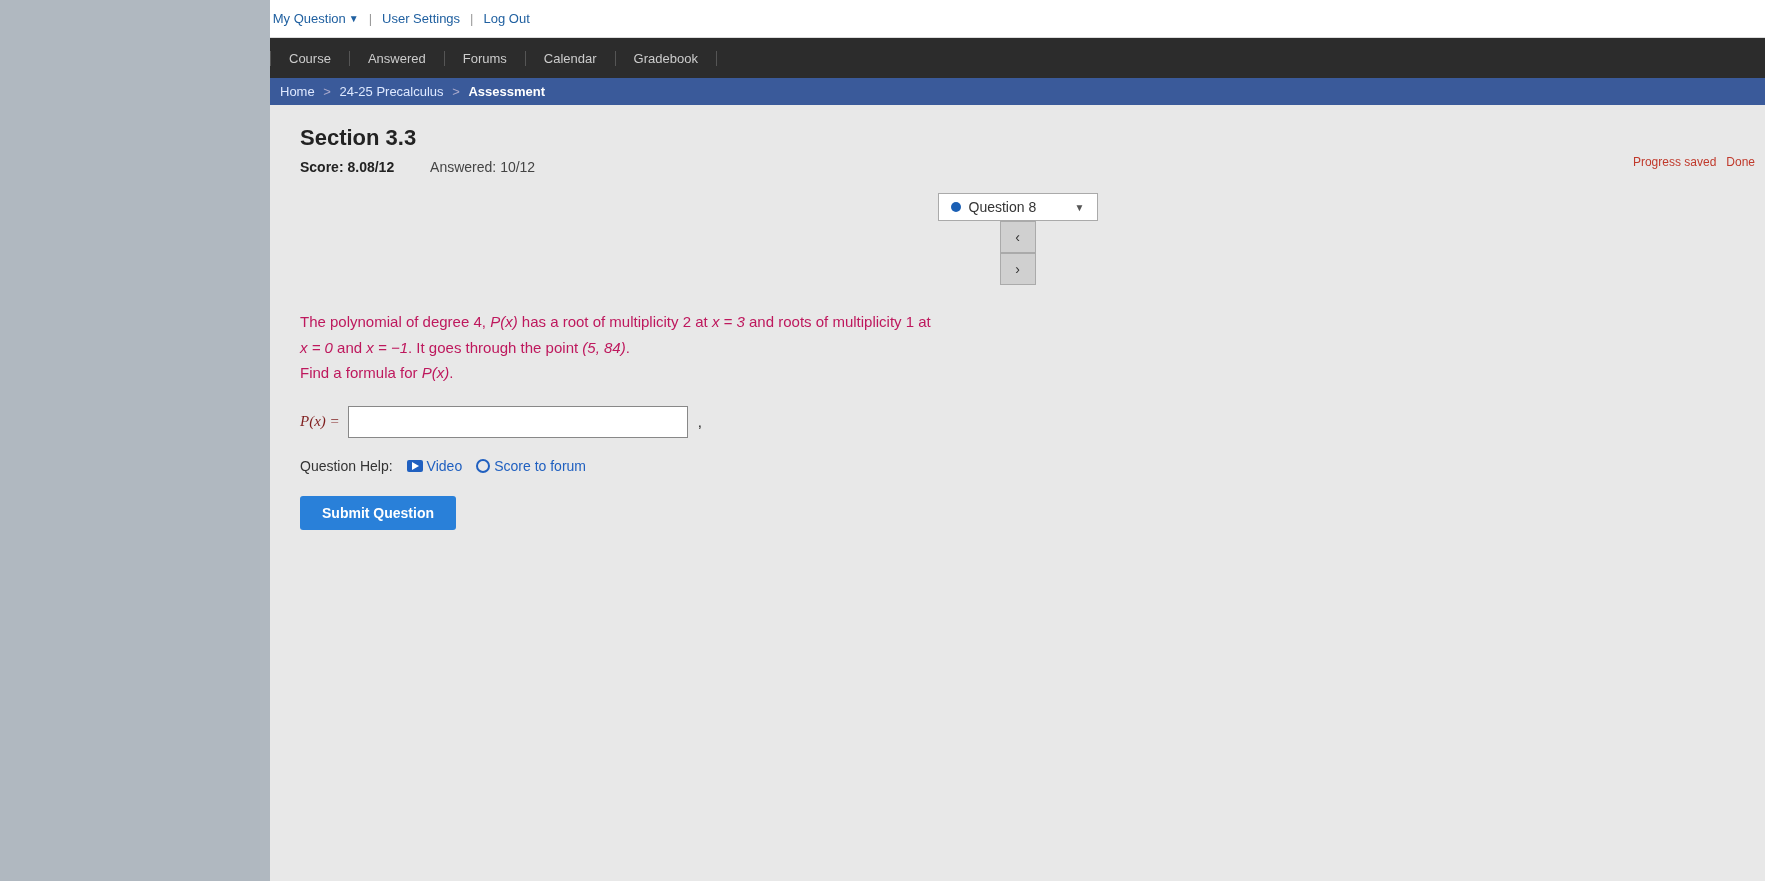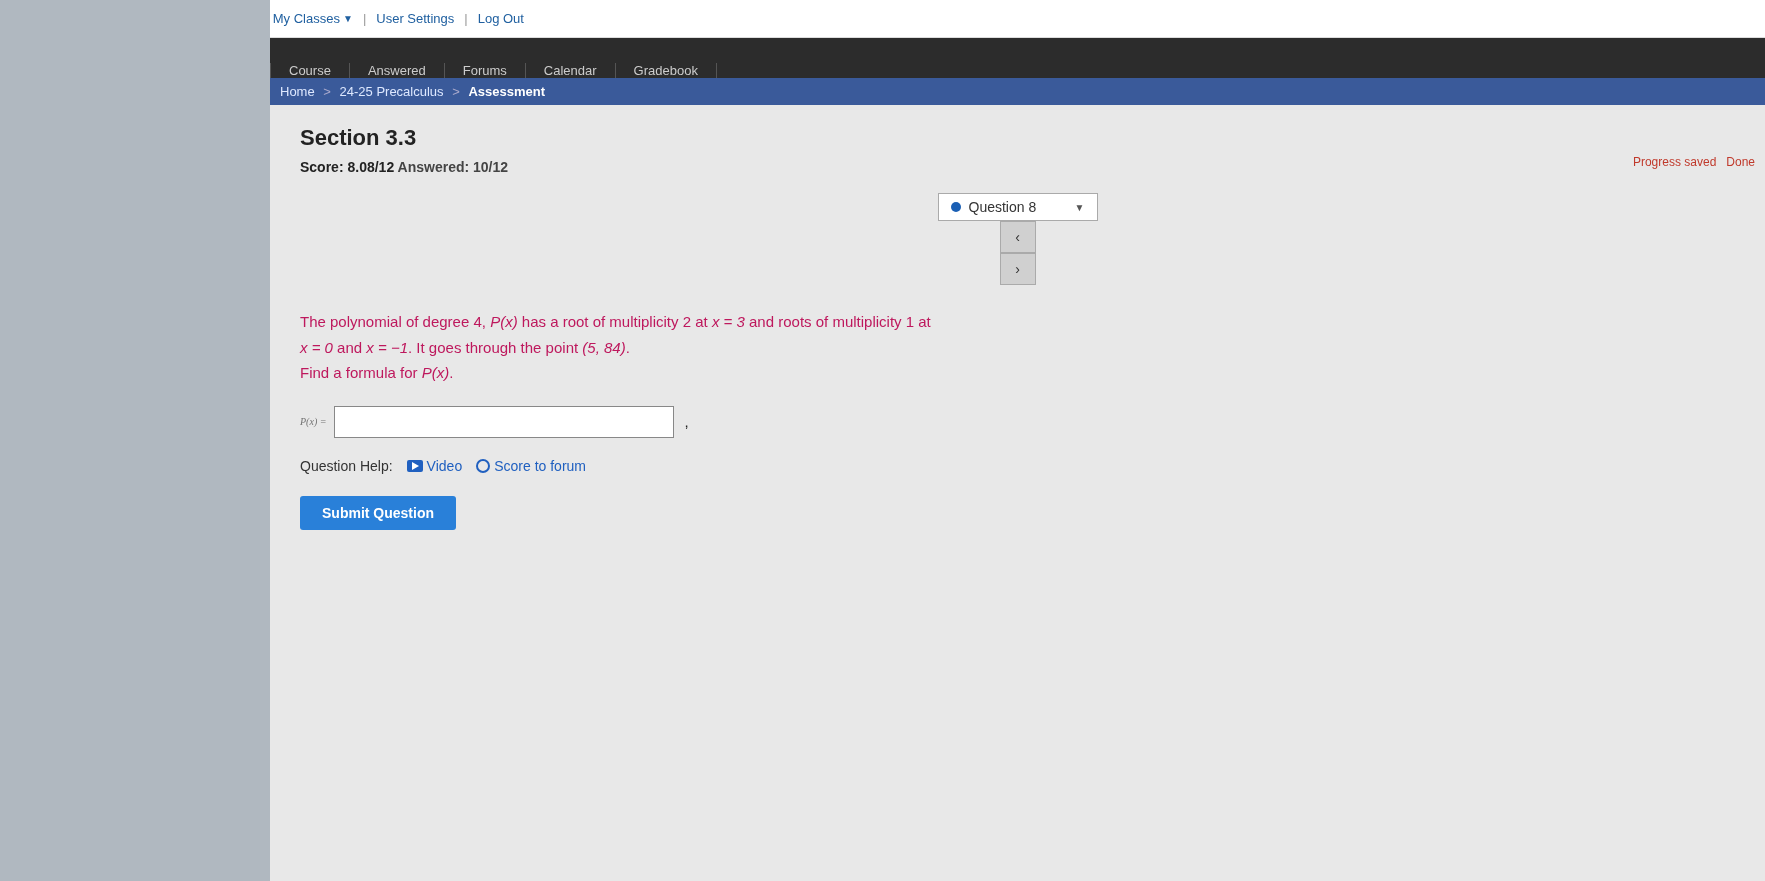--- a/index.html
+++ b/index.html
@@ -54,21 +54,21 @@
     }
     .dropdown-arrow {
       font-size: 10px;
       color: #2060a0;
     }
 
     
     .course-nav {
       background: #2c2c2c;
       display: flex;
-      align-items: flex-end;
+      align-items: center;
       height: 40px;
       padding-left: 270px;
     }
     .course-nav-tab {
       color: #ccc;
       font-size: 13px;
       padding: 0 18px;
       display: flex;
       align-items: center;
       cursor: pointer;
@@ -105,22 +105,22 @@
       color: #222;
       margin-bottom: 8px;
     }
     .score-line {
       font-size: 14px;
       font-weight: bold;
       color: #222;
       margin-bottom: 18px;
     }
     .score-line span.answered {
-      font-weight: bold;
-      margin-left: 0;
+      font-weight: normal;
+      margin-left: 32px;
       color: #444;
     }
 
     
     .question-selector {
       display: flex;
       align-items: center;
       gap: 0;
       margin-bottom: 24px;
       flex-direction: column;
@@ -172,24 +172,24 @@
     }
 
     
     .answer-row {
       display: flex;
       align-items: center;
       gap: 8px;
       margin-bottom: 20px;
     }
     .answer-label {
-      font-size: 10px;
+      font-size: 15px;
       font-family: 'Times New Roman', serif;
       font-style: italic;
-      color: #737373;
+      color: #7f1d1d;
     }
     .answer-input {
       border: 1px solid #888;
       background: #fff;
       width: 340px;
       height: 32px;
       padding: 4px 8px;
       font-size: 15px;
     }
     .answer-comma {
@@ -278,21 +278,21 @@
 <div class="sidebar"></div>
 
 <div class="top-header">
   <div class="logo-text">
     <span class="my">my</span><span class="open">Open</span><span class="math">Math</span>
   </div>
   <div class="top-nav">
     <a class="nav-link">Home</a>
     <span class="separator">|</span>
     <div class="my-classes-btn">
-      <span>My Classes</span>
+      <span>My Question</span>
       <span class="dropdown-arrow">▼</span>
     </div>
     <span class="separator">|</span>
     <a class="nav-link">User Settings</a>
     <span class="separator">|</span>
     <a class="nav-link">Log Out</a>
   </div>
 </div>
 
 <div class="course-nav">

